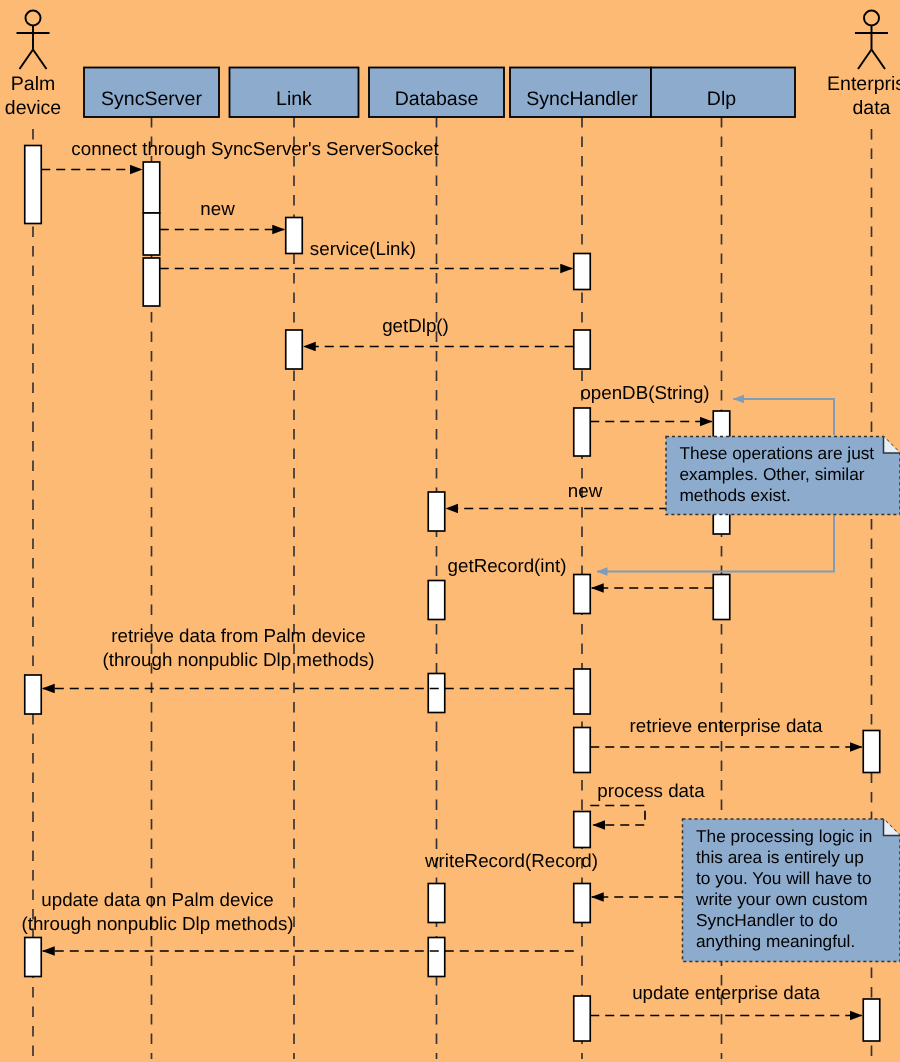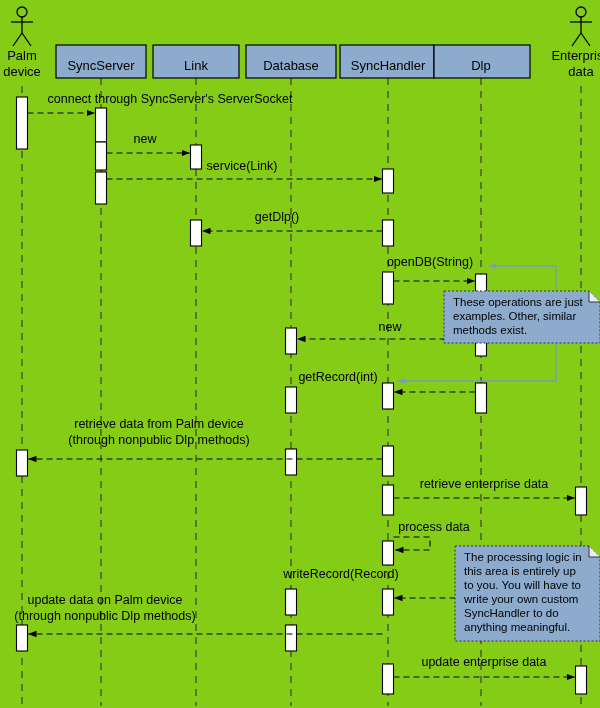--- a/index.html
+++ b/index.html
@@ -7,21 +7,21 @@
     padding: 0;
     background: #ffffff;
   }
   body {
     font-family: "Liberation Sans", sans-serif;
   }
   #diagram-root {
     position: relative;
     width: 600px;
     height: 708px;
-    background: #84cc16;
+    background: #fdba74;
     overflow: hidden;
   }
   #seq-svg {
     position: absolute;
     top: 0;
     left: 0;
     width: 600px;
     height: 708px;
   }
   .lifeline-box-rect {

